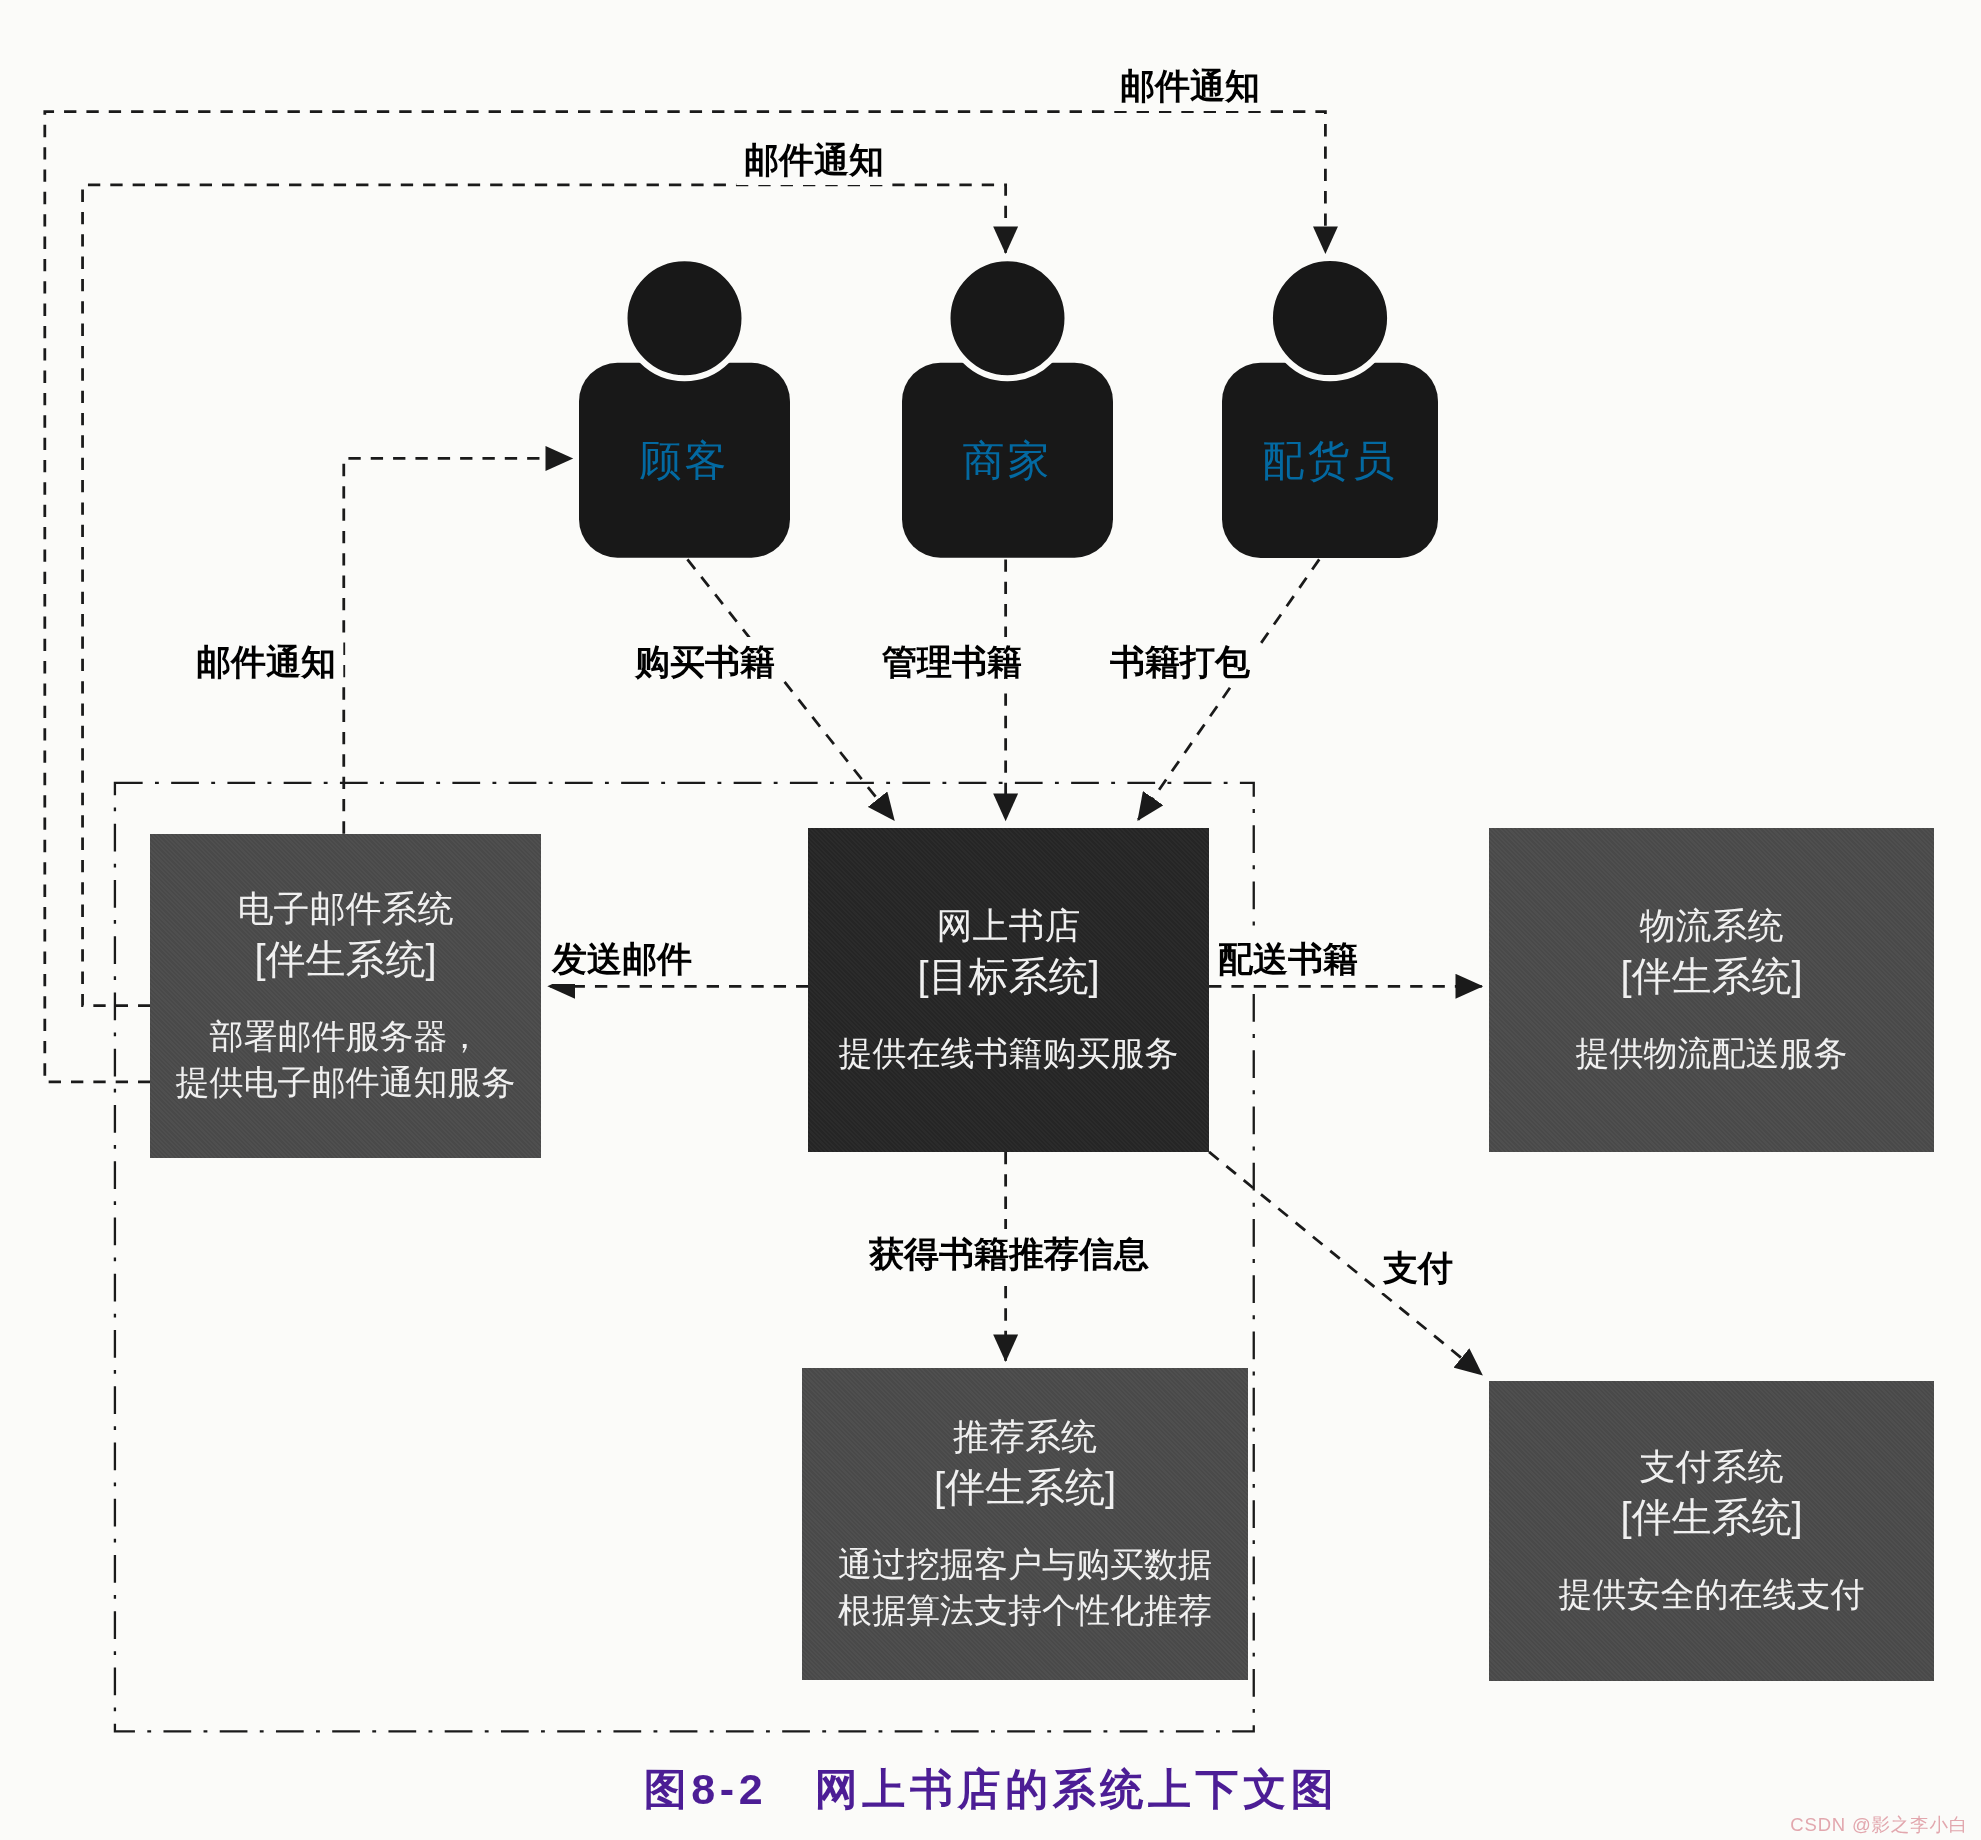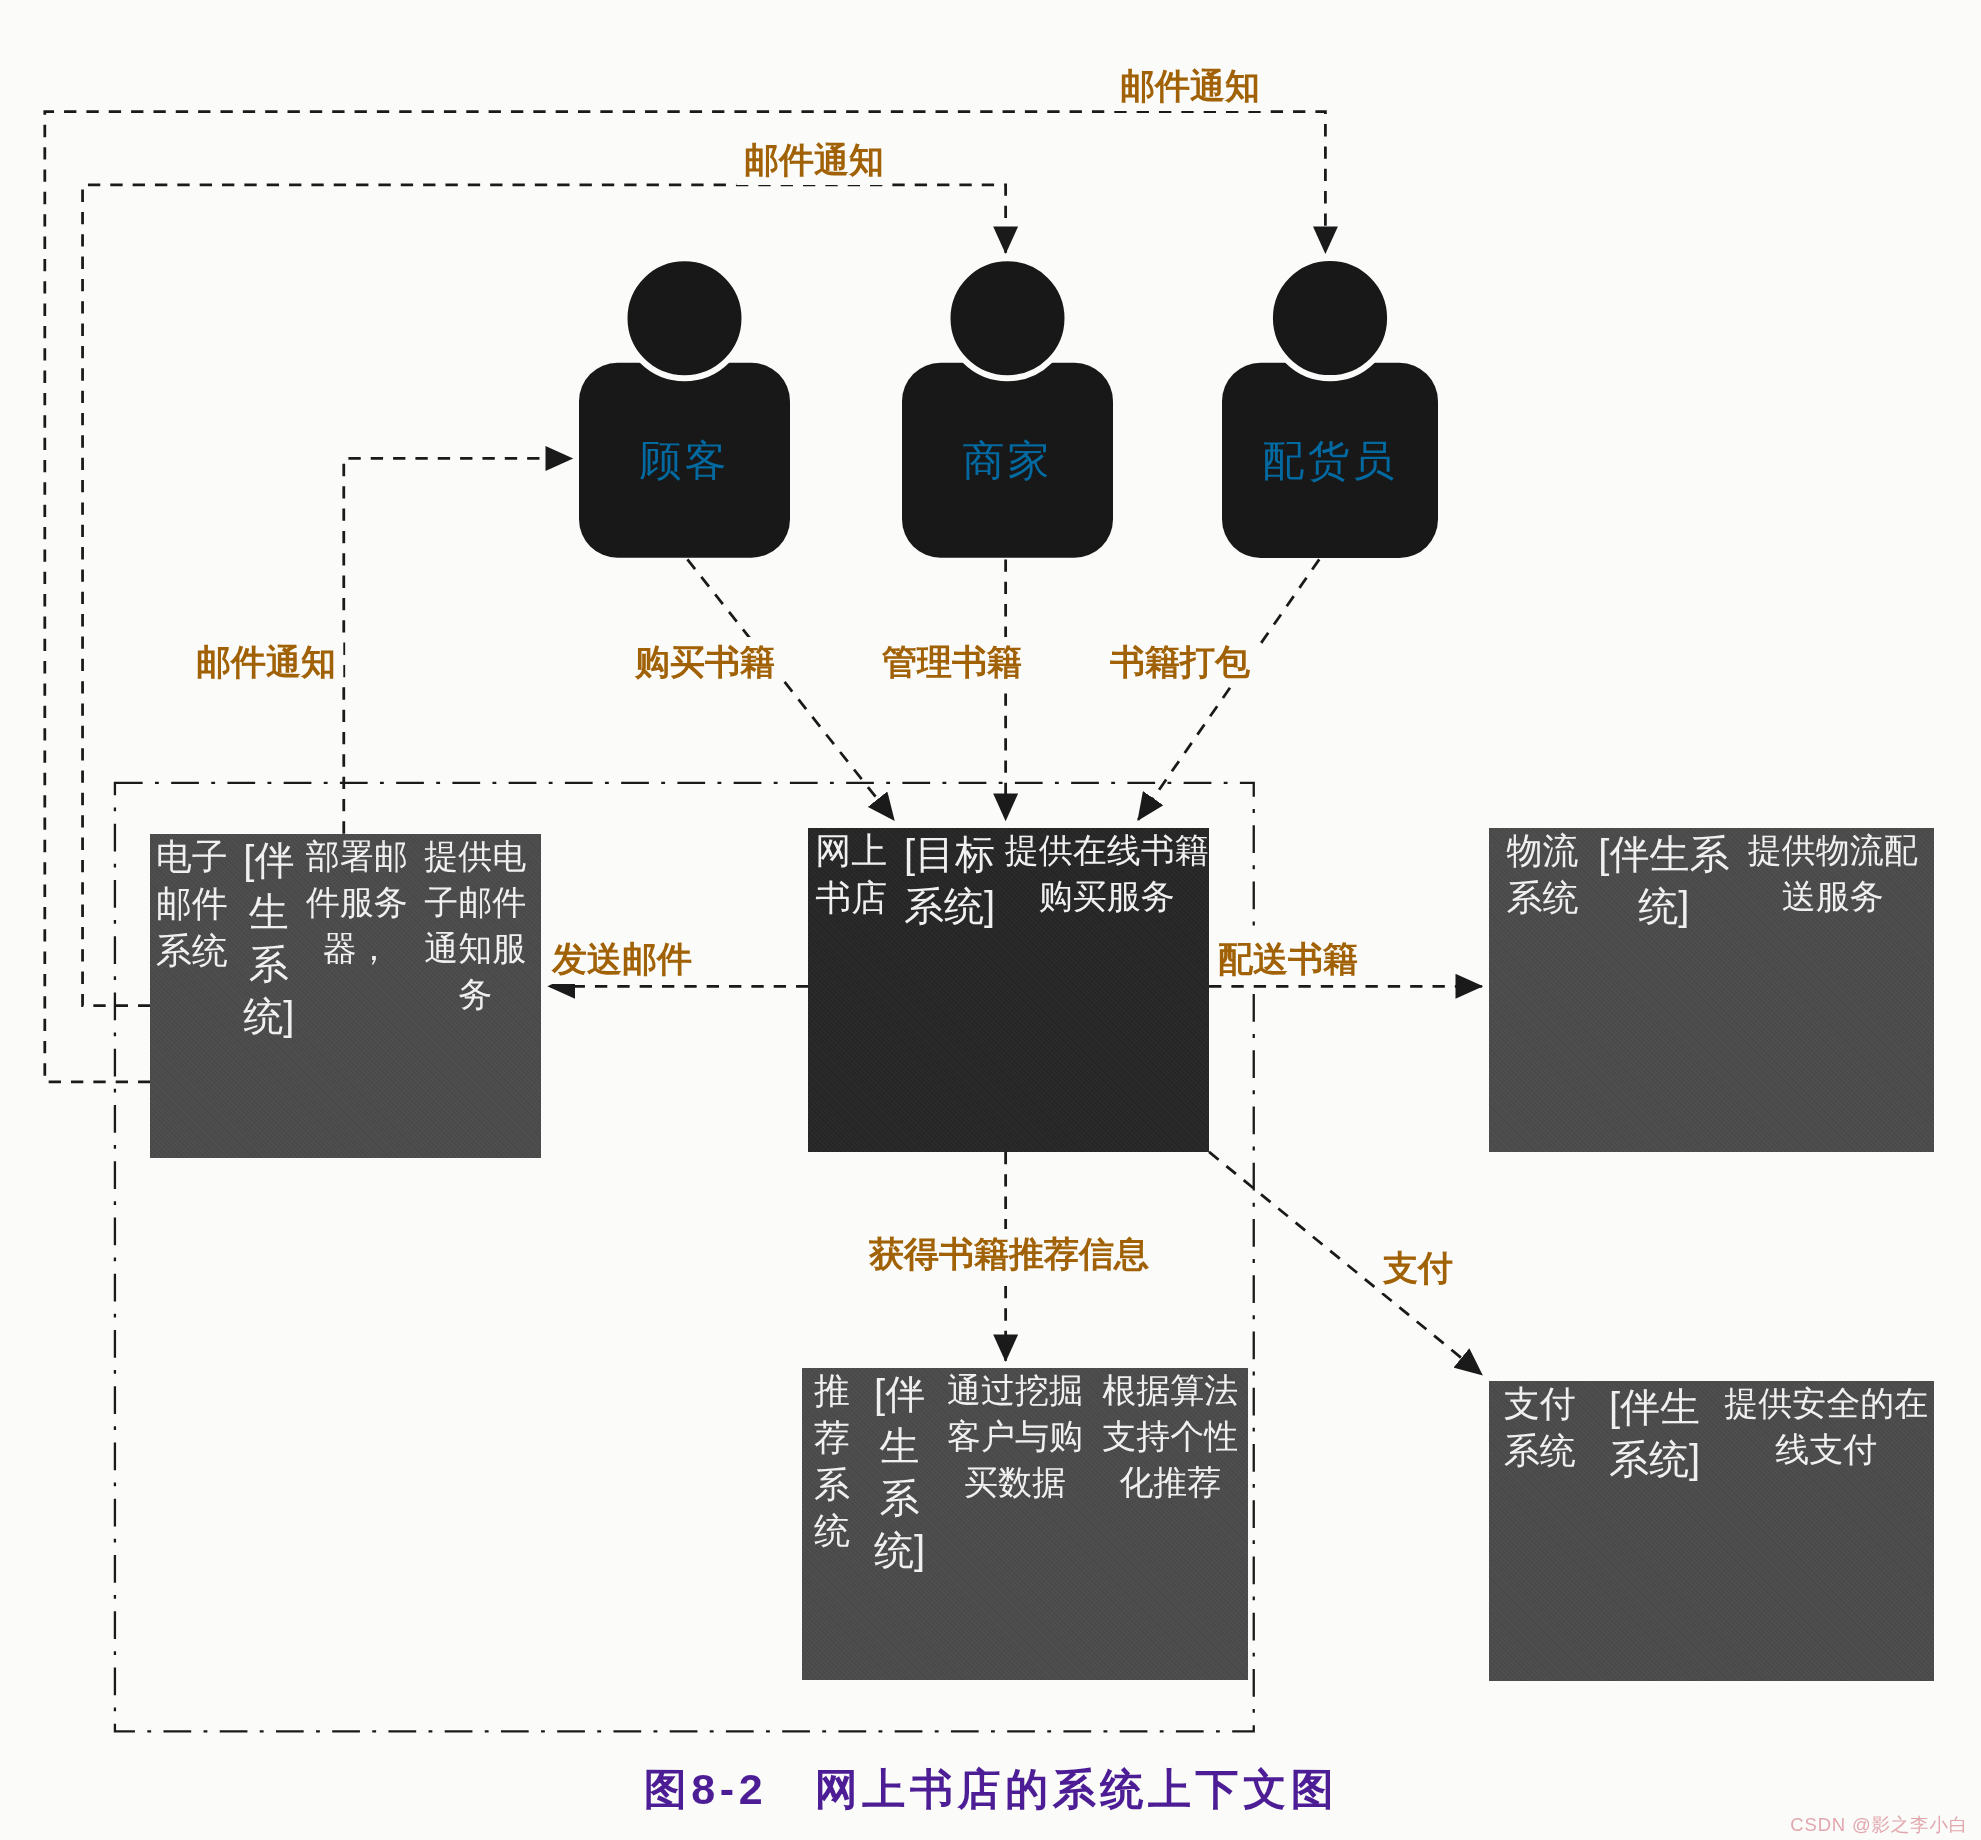--- a/index.html
+++ b/index.html
@@ -18,36 +18,36 @@
   .actor{position:absolute;z-index:3;}
   .actor-label{
     position:absolute;left:0;top:106px;height:195px;width:100%;
     display:flex;align-items:center;justify-content:center;
     color:#0369a1;font-size:42px;letter-spacing:3.1px;
   }
 
   
   .sysbox{
     position:absolute;z-index:3;
-    display:flex;flex-direction:row;justify-content:center;
+    display:flex;flex-direction:column;align-items:center;justify-content:center;
     text-align:center;color:#f0f0f0;
     background-color:#4b4b4b;
     background-image:repeating-linear-gradient(45deg, rgba(255,255,255,0.025) 0 1.5px, rgba(0,0,0,0.03) 1.5px 3.1px);
   }
   .sysbox.dark{background-color:#262626;}
   .sys-title{font-size:36px;line-height:1.3;}
   .sys-tag{font-size:40px;line-height:1.3;}
   .sys-desc{font-size:34px;line-height:1.35;margin-top:0;}
   .sys-gap{height:29px;}
 
   
   .edge-label{
     position:absolute;z-index:4;
     transform:translate(-50%,-50%);
-    font-size:35px;font-weight:bold;color:#a16207;
+    font-size:35px;font-weight:bold;color:#000000;
     background:#fbfbf9;padding:1.5px 7.7px;white-space:nowrap;
   }
 
   .caption{
     position:absolute;left:0;right:0;top:1761px;z-index:4;
     text-align:center;font-size:43px;font-weight:bold;color:#4c1d95;
     letter-spacing:4.6px;
   }
   .watermark{
     position:absolute;right:14px;bottom:3.1px;z-index:4;

